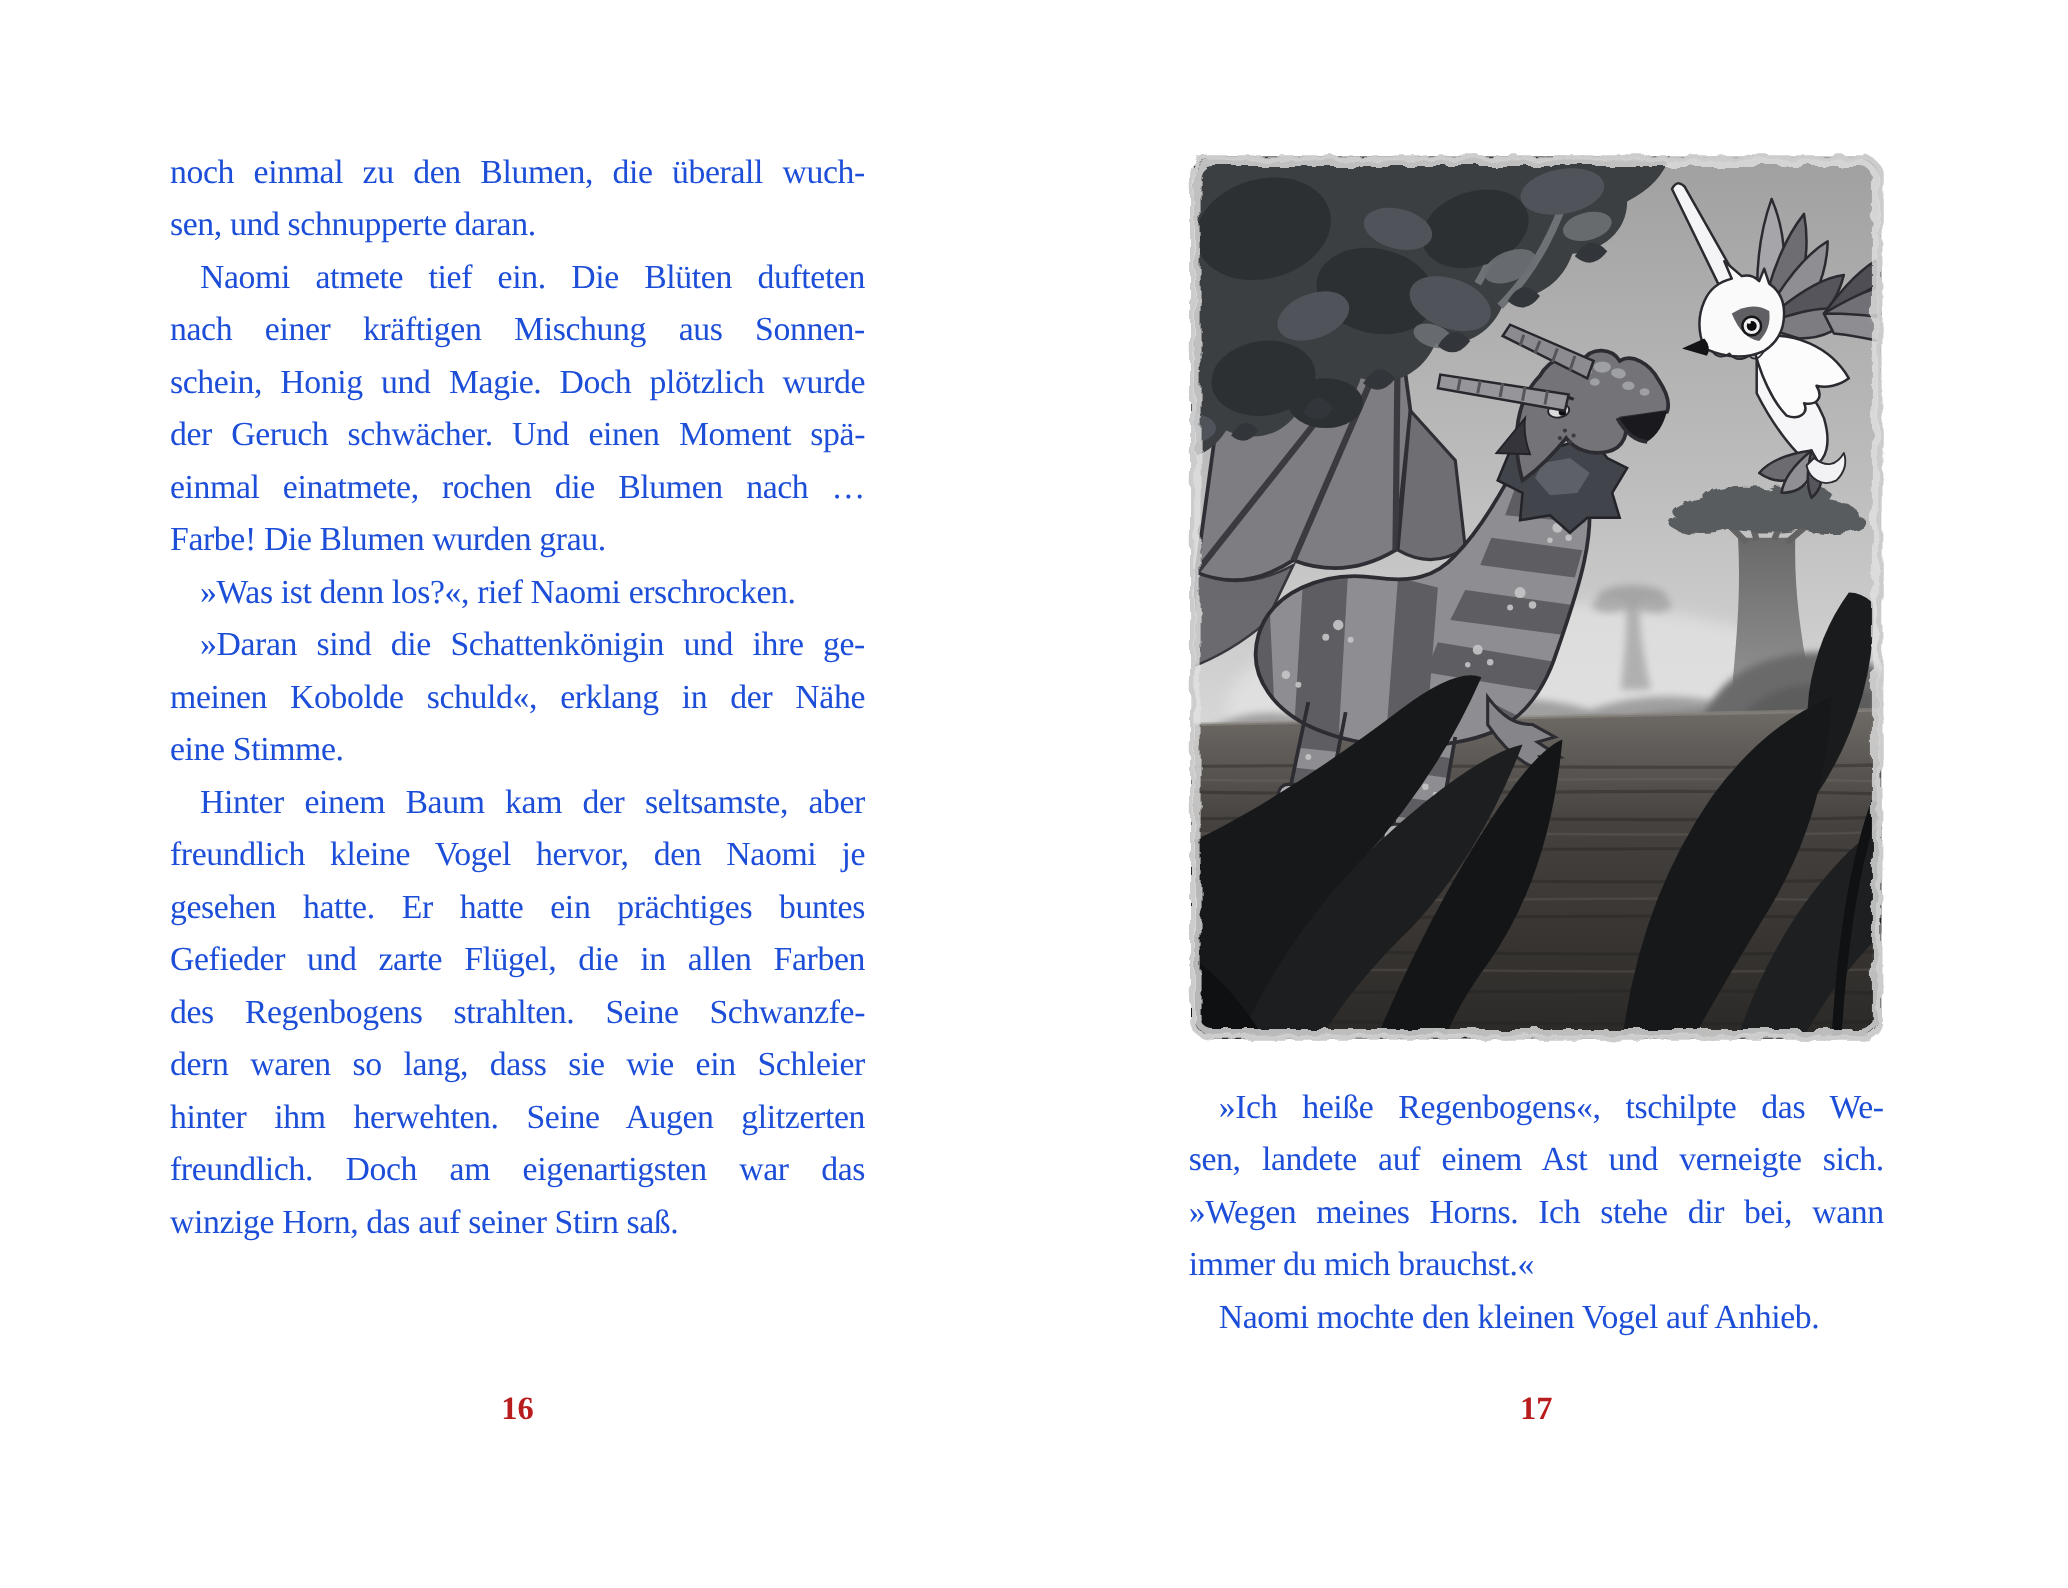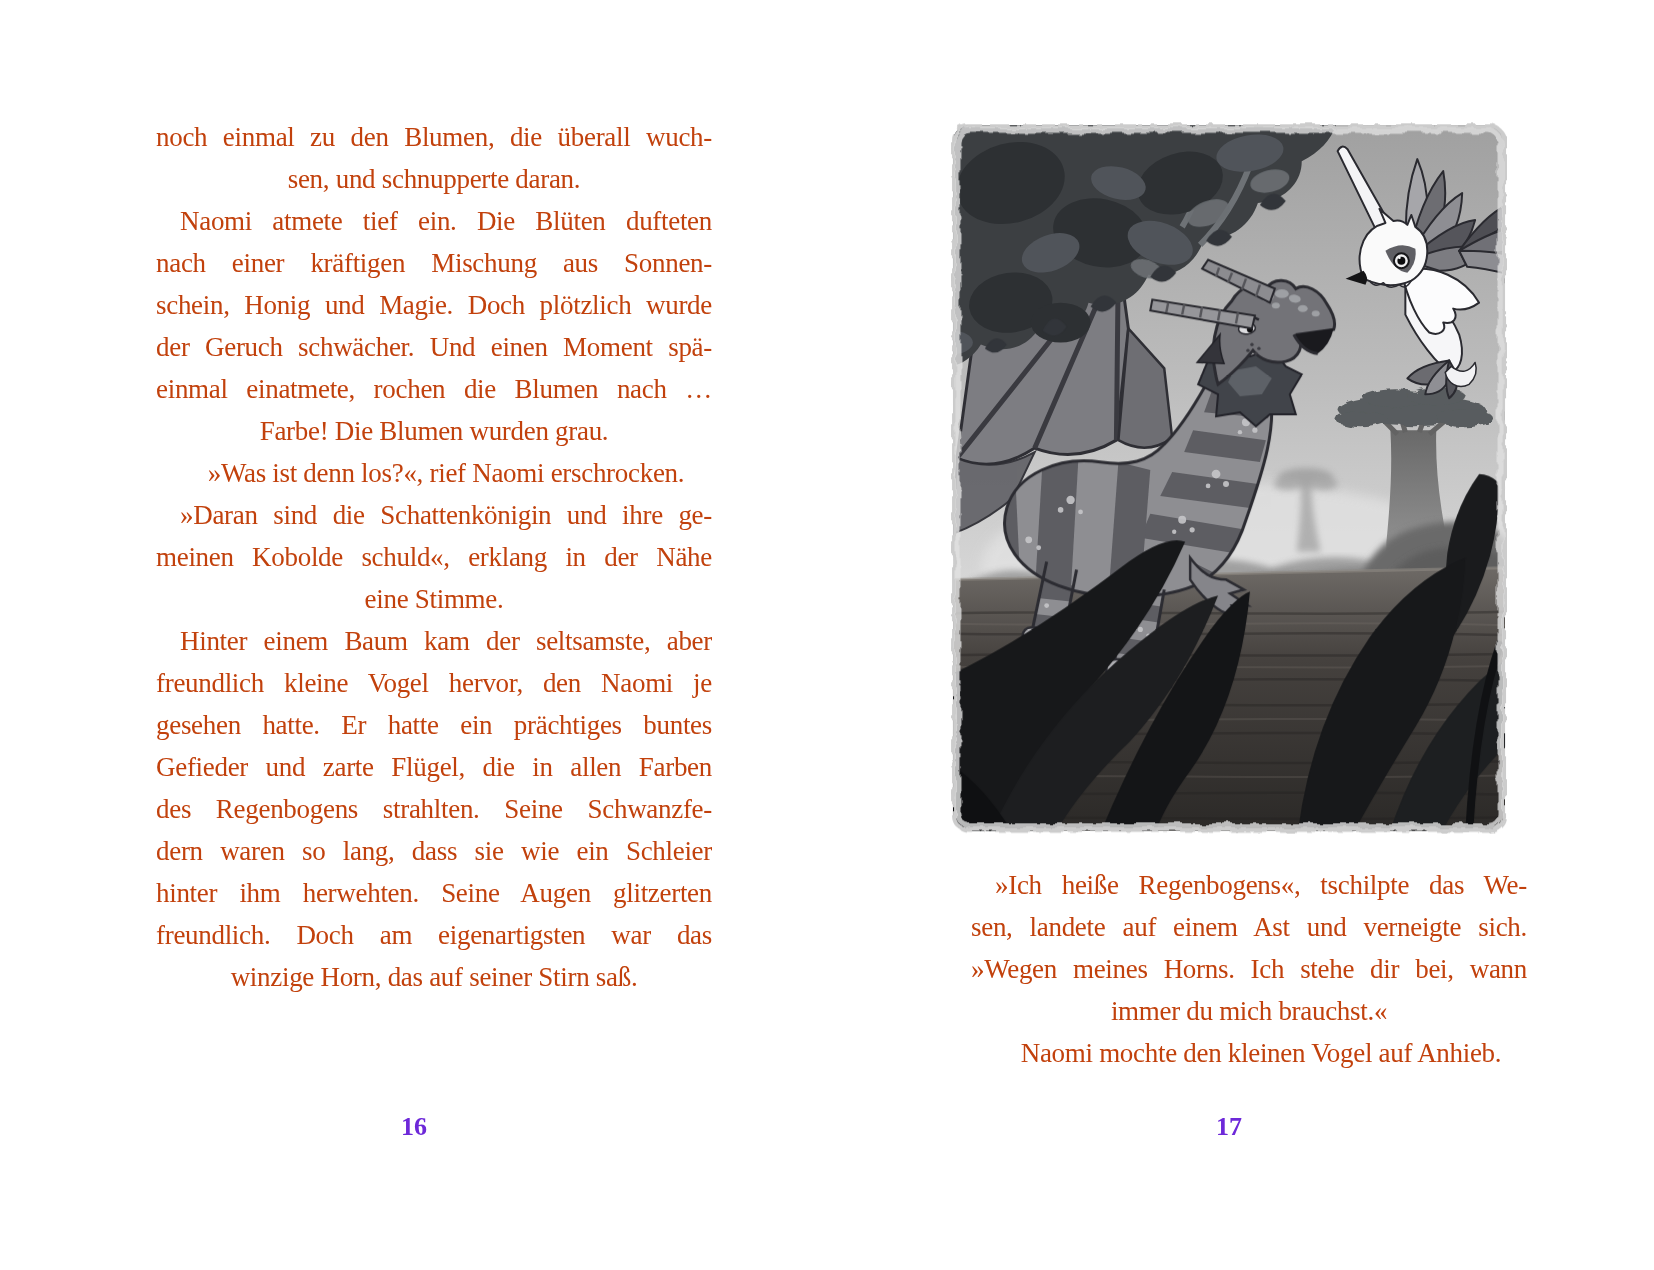--- a/index.html
+++ b/index.html
@@ -10,35 +10,34 @@
     overflow:hidden;
     font-family:"Liberation Serif", serif;
   }
   .spread{position:absolute;inset:0;}
   .column{
     position:absolute;
     width:556px;
     font-size:27px;
     line-height:42px;
     letter-spacing:-0.3px;
-    color:#c2410c;
-    margin-left:20px;
+    color:#1d4ed8;
   }
-  .line{height:42px;overflow:hidden;white-space:nowrap;text-align:center;}
+  .line{height:42px;overflow:hidden;white-space:nowrap;}
   .line.j{white-space:normal;text-align:justify;text-align-last:justify;}
   .line.i{text-indent:24px;}
   .col-left{left:136px;top:116px;}
   .col-right{left:951px;top:864px;}
   .pagenum{
     position:absolute;
     width:556px;
     text-align:center;
     font-size:26px;
     font-weight:bold;
-    color:#6d28d9;
+    color:#b91c1c;
     top:1112px;
   }
   .pagenum.pn-left{left:136px;}
   .pagenum.pn-right{left:951px;}
   .illustration{
     position:absolute;
     left:951px;top:122px;
     width:556px;height:712px;
     margin:0;padding:0;
   }

